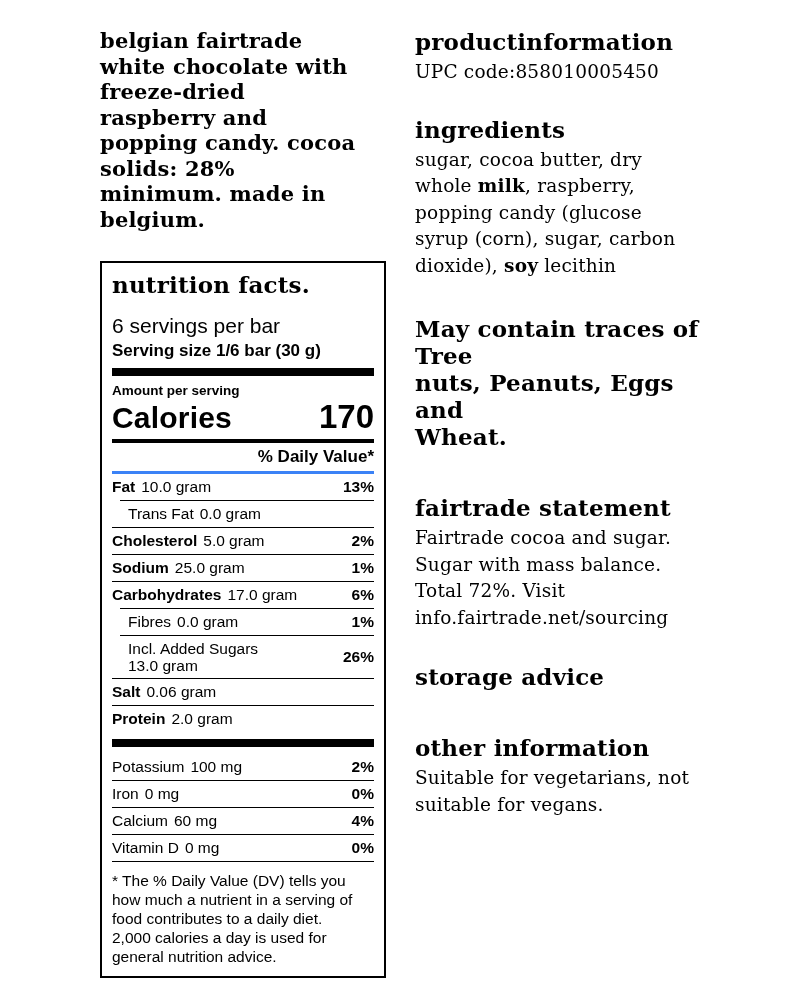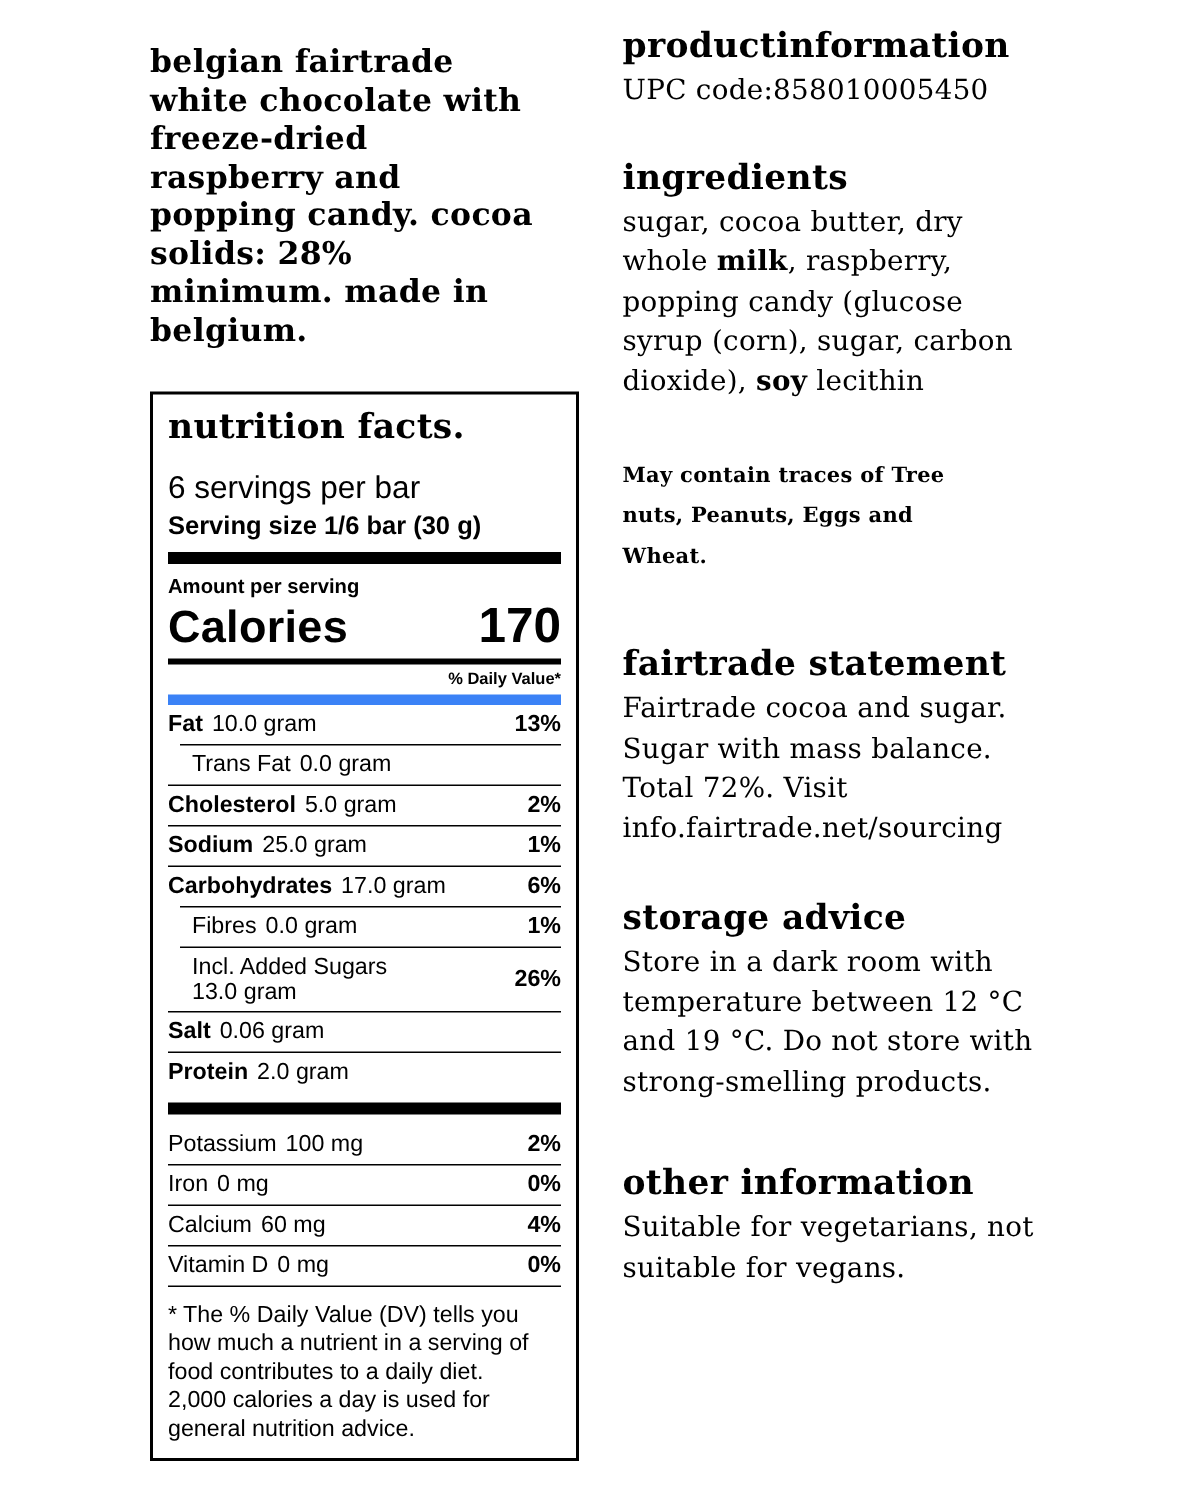--- a/index.html
+++ b/index.html
@@ -28,57 +28,57 @@
   }
   .nf-servings { font-size:21px; margin-bottom:3px; }
   .nf-serving-size { font-size:17px; font-weight:bold; }
   .bar-thick { height:8px; background:#000; margin:7px 0; }
   .bar-med   { height:4px; background:#000; margin:3px 0 0 0; }
   .nf-amount-per { font-size:13.5px; font-weight:bold; margin-top:3px; }
   .nf-cal-row { display:flex; align-items:baseline; justify-content:space-between; }
   .nf-cal-label { font-size:30px; font-weight:bold; letter-spacing:0.2px; }
   .nf-cal-value { font-size:33px; font-weight:bold; }
   .nf-dv-header {
-    text-align:right; font-size:11px; font-weight:bold;
-    padding:4px 0 4px 0; border-bottom:7px solid #3b82f6;
+    text-align:right; font-size:17px; font-weight:bold;
+    padding:4px 0 4px 0; border-bottom:3px solid #3b82f6;
   }
   .row {
     display:flex; align-items:center; font-size:15.5px;
     padding:4px 0; border-top:1px solid #000;
   }
   .row:first-child { border-top:none; }
   .row .nm { margin-right:6px; }
   .row.lbl-bold .nm { font-weight:bold; }
   .row .dv { margin-left:auto; font-weight:bold; }
   .row.sub { margin-left:8px; padding-left:8px; }
   .rows-block .row.first-after-bar { border-top:none; }
   .row.two-line .stack { display:block; line-height:17px; }
   .rows-block2 .row:first-child { border-top:none; }
   .rows-block2 { border-bottom:1px solid #000; }
   .rows-block2 .row .nm { font-weight:normal; }
   .nf-footnote {
     margin-top:9px; font-size:15.5px; line-height:19px; white-space:pre-line;
   }
   
-  .col-right { position:absolute; left:415px; top:17px; width:308px; }
+  .col-right { position:absolute; left:415px; top:28px; width:308px; }
   .sect-heading {
     font-family:"DejaVu Serif", serif; font-weight:bold;
     font-size:23px; letter-spacing:0.2px; margin-bottom:4px;
   }
   .sect-body {
     font-family:"DejaVu Serif", serif; font-size:18.5px;
     line-height:26.5px; letter-spacing:0.2px; white-space:pre-line;
   }
   .sect-body .b { font-weight:bold; }
   .sect { margin-bottom:0; }
   .gap-30 { height:30px; } .gap-38 { height:36px; } .gap-44 { height:44px; }
   .gap-32 { height:32px; } .gap-40 { height:40px; }
   .allergen {
     font-family:"DejaVu Serif", serif; font-weight:bold;
-    font-size:14px; line-height:27px; letter-spacing:0.2px; white-space:pre-line;
+    font-size:23px; line-height:27px; letter-spacing:0.2px; white-space:pre-line;
   }
 </style>
 </head>
 <body>
 
 <div class="page">
 
   <div class="col-left">
     <div class="descr">belgian fairtrade
 white chocolate with
@@ -218,24 +218,20 @@
       <div class="sect-body">Fairtrade cocoa and sugar.
 Sugar with mass balance.
 Total 72%. Visit
 info.fairtrade.net/sourcing</div>
     </div>
 
     <div class="gap-32"></div>
 
     <div class="sect">
       <div class="sect-heading">storage advice</div>
-      <div class="sect-body">Store in a dark room with
-temperature between 12 °C
-and 19 °C. Do not store with
-strong-smelling products.</div>
     </div>
 
     <div class="gap-40"></div>
 
     <div class="sect">
       <div class="sect-heading">other information</div>
       <div class="sect-body">Suitable for vegetarians, not
 suitable for vegans.</div>
     </div>
 

